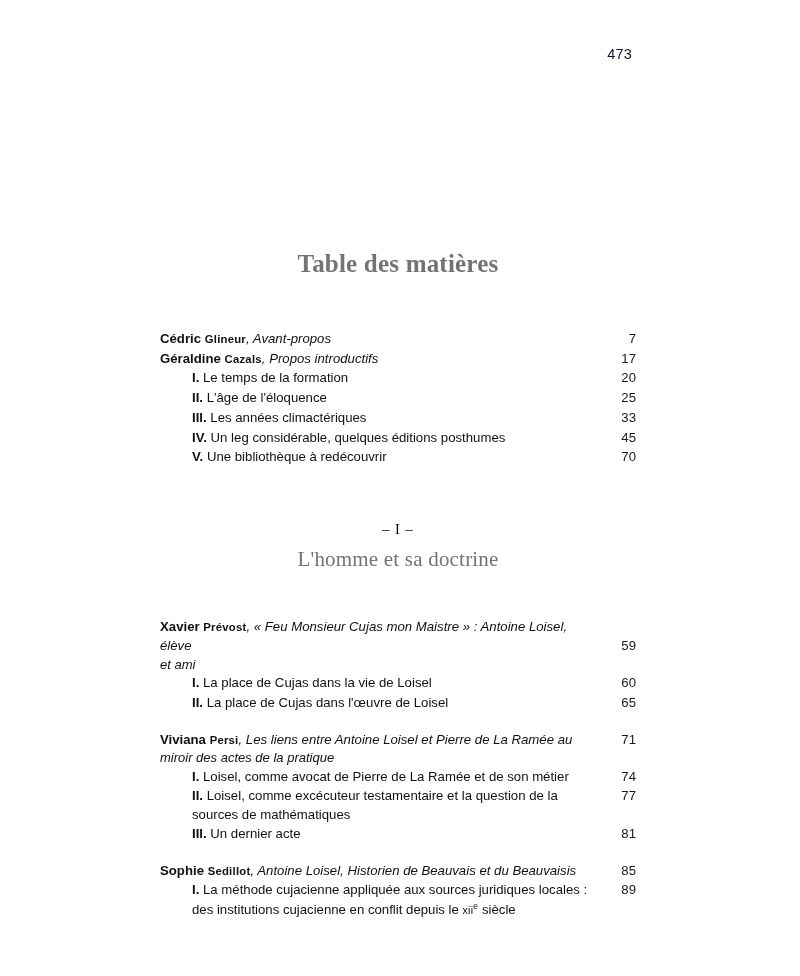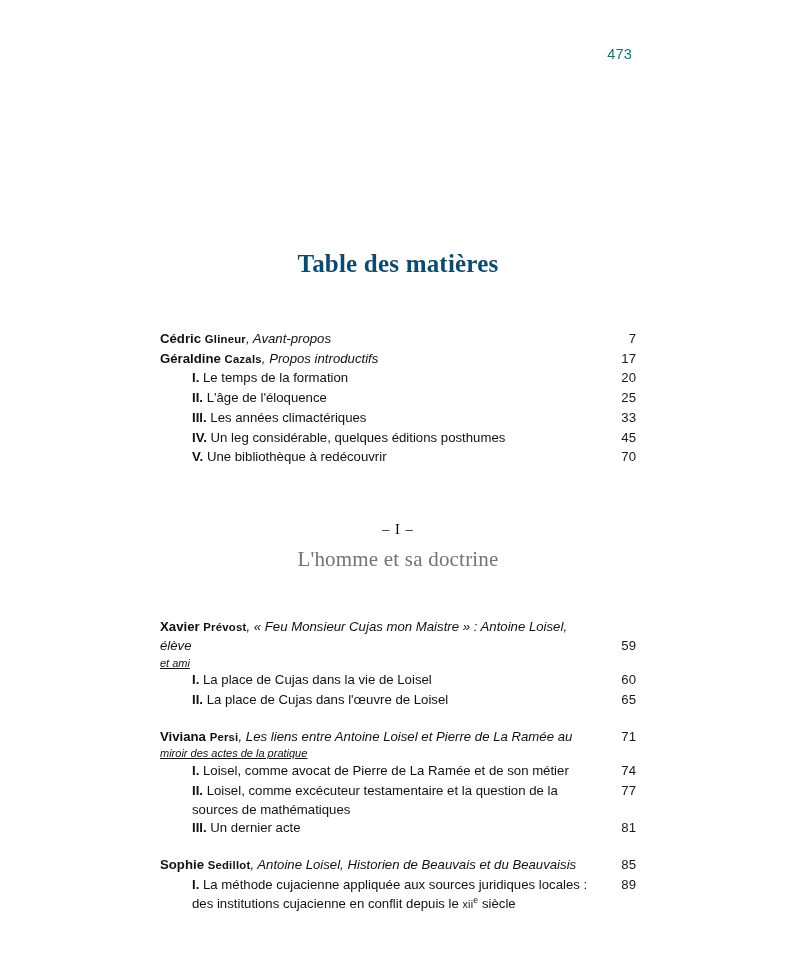--- a/index.html
+++ b/index.html
@@ -20,35 +20,35 @@
     width: 800px;
     height: 976px;
     box-sizing: border-box;
   }
   .folio {
     position: absolute;
     top: 46px;
     right: 168px;
     font-family: "Liberation Sans", sans-serif;
     font-size: 14.5px;
-    color: #0f766e;
+    color: #0f172a;
     letter-spacing: 0.2px;
   }
   .content {
     position: absolute;
     left: 160px;
     top: 250px;
     width: 476px;
   }
   .toc-title {
     text-align: center;
     font-family: "Liberation Serif", serif;
     font-weight: bold;
     font-size: 25px;
-    color: #0c4a6e;
+    color: #737373;
     margin: 0 0 52px 0;
     letter-spacing: 0.2px;
   }
   .entry {
     display: flex;
     align-items: flex-end;
     justify-content: space-between;
     font-size: 13.2px;
     line-height: 1.42;
     margin-bottom: 1px;
@@ -97,24 +97,23 @@
     letter-spacing: 1px;
   }
   .part-title {
     font-family: "Liberation Serif", serif;
     font-weight: normal;
     font-size: 21px;
     color: #737373;
     letter-spacing: 0.2px;
   }
   .cont-line {
-    font-size: 11px;
+    font-size: 13px;
     line-height: 1.42;
     font-style: italic;
-    text-decoration: underline;
   }
   .sup {
     font-size: 8.6px;
     vertical-align: super;
     letter-spacing: 0.2px;
   }
   .tight {
     margin-bottom: 0;
   }
 </style>

